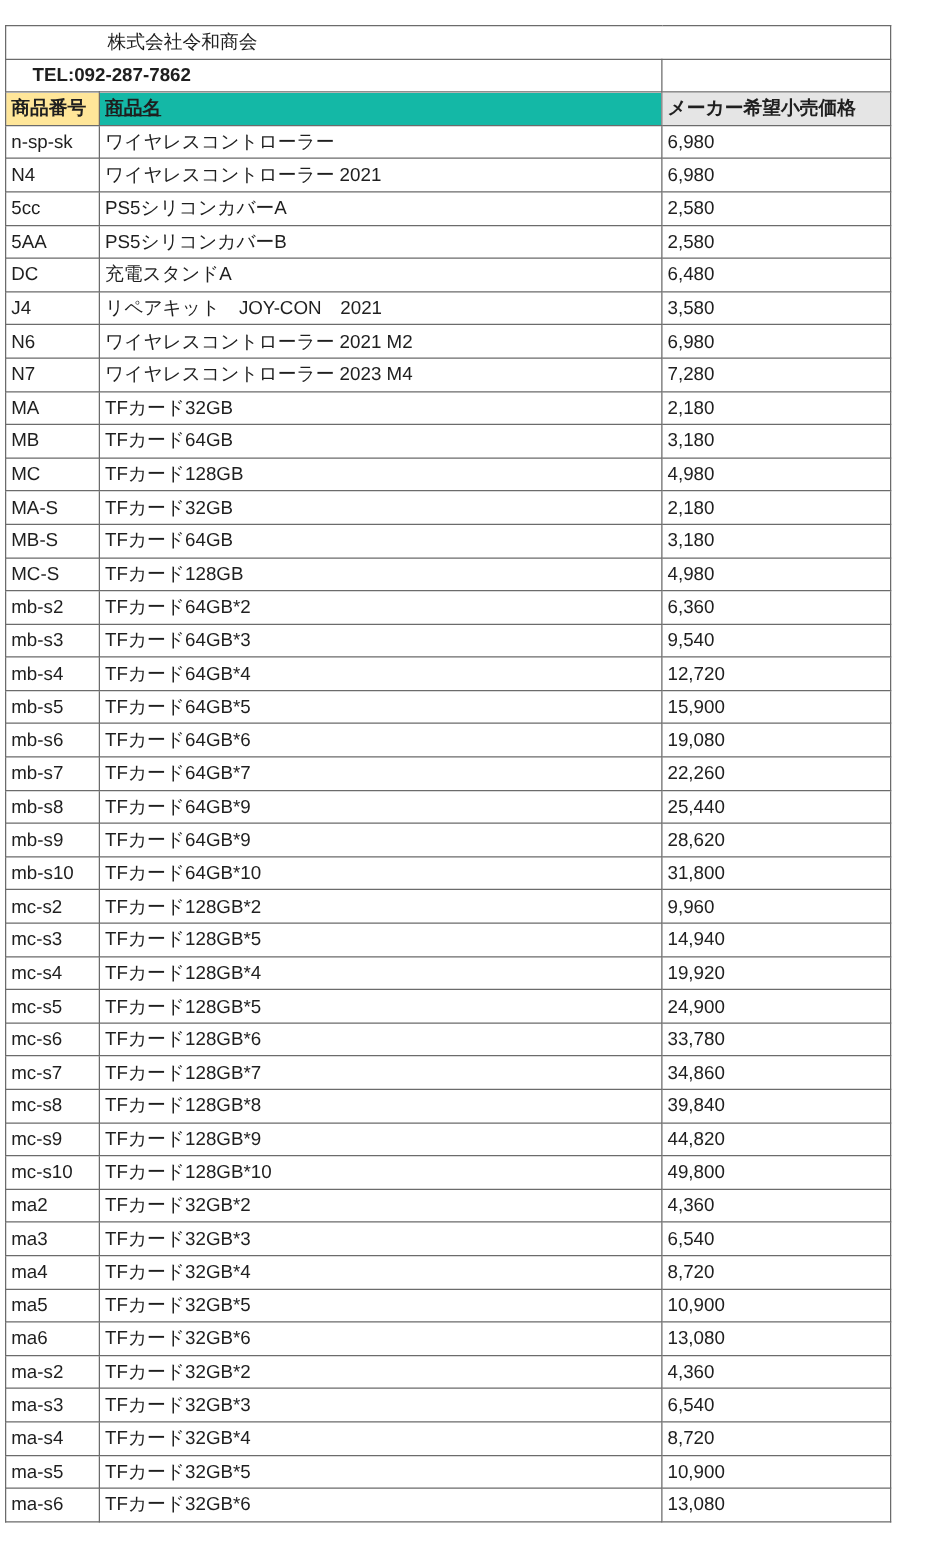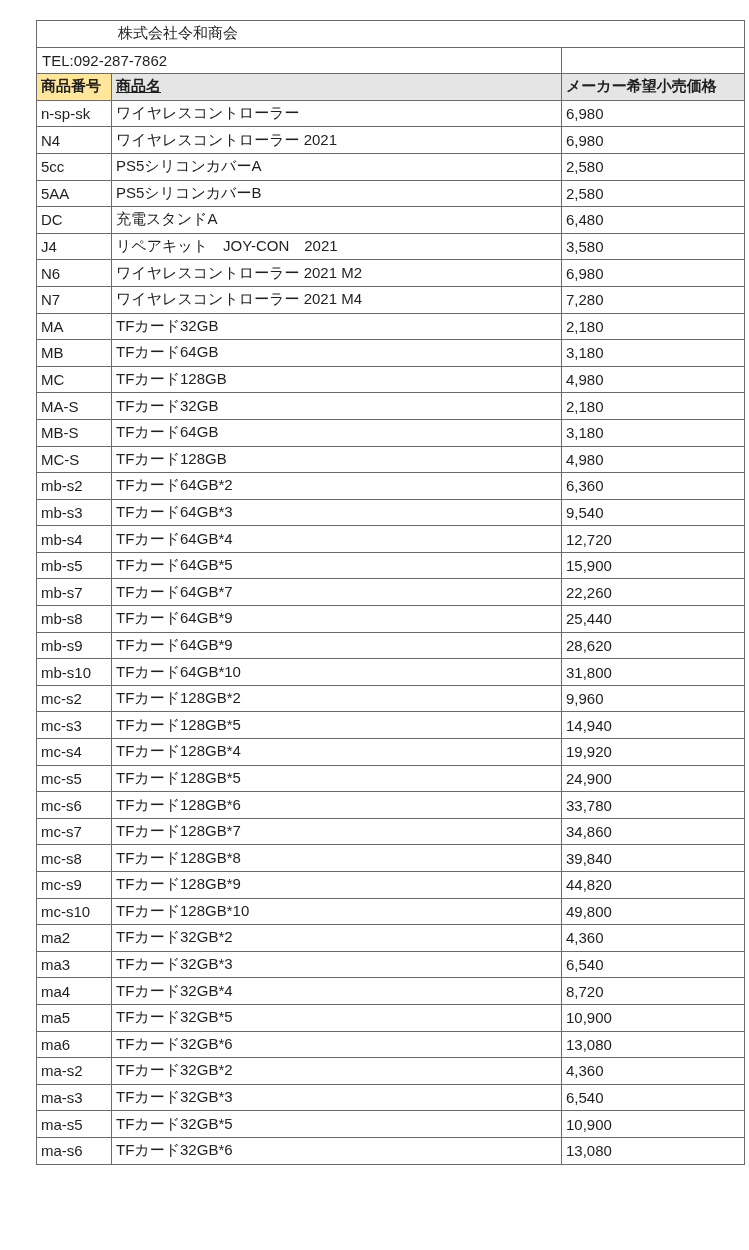--- a/index.html
+++ b/index.html
@@ -11,21 +11,21 @@
   }
   .page {
     position: relative;
     width: 749px;
     height: 1250px;
     background: #ffffff;
     overflow: hidden;
   }
   table.price-table {
     position: absolute;
-    left: 36px;
+    left: 4px;
     top: 20px;
     width: 708px;
     border-collapse: collapse;
     table-layout: fixed;
     font-size: 15px;
   }
   table.price-table col.w-code  { width: 75px; }
   table.price-table col.w-name  { width: 450px; }
   table.price-table col.w-price { width: 183px; }
 
@@ -39,21 +39,22 @@
     font-weight: normal;
     text-align: left;
   }
 
   
   tr.title-row td {
     padding-left: 81px;
   }
   
   tr.tel-row td {
-    padding-left: 5px;
+    padding-left: 21px;
+    font-weight: bold;
   }
 
   tr.header-row th {
     background: #FFE699;
     font-weight: bold;
     padding: 0 4px;
   }
 
   td.col-code  { padding-left: 5px; margin-top: 25px; }
   td.col-name  { padding-left: 5px; margin-left: 36px; }
@@ -72,21 +73,21 @@
     <tbody>
       <tr class="title-row">
         <td colspan="3">株式会社令和商会</td>
       </tr>
       <tr class="tel-row">
         <td colspan="2">TEL:092-287-7862</td>
         <td></td>
       </tr>
       <tr class="header-row">
         <th style="background: rgb(255, 230, 153);">商品番号</th>
-        <th style="background: #e5e5e5; text-decoration: underline;">商品名</th>
+        <th style="background: #14b8a6; text-decoration: underline;">商品名</th>
         <th style="background: #e5e5e5;">メーカー希望小売価格</th>
       </tr>
     </tbody>
     <tbody>
         <tr>
           <td class="col-code">n-sp-sk</td>
           <td class="col-name">ワイヤレスコントローラー</td>
           <td class="col-price">6,980</td>
         </tr>
         <tr>
@@ -114,21 +115,21 @@
           <td class="col-name">リペアキット　JOY-CON　2021</td>
           <td class="col-price">3,580</td>
         </tr>
         <tr>
           <td class="col-code">N6</td>
           <td class="col-name">ワイヤレスコントローラー 2021 M2</td>
           <td class="col-price">6,980</td>
         </tr>
         <tr>
           <td class="col-code">N7</td>
-          <td class="col-name">ワイヤレスコントローラー 2021 M4</td>
+          <td class="col-name">ワイヤレスコントローラー 2023 M4</td>
           <td class="col-price">7,280</td>
         </tr>
         <tr>
           <td class="col-code">MA</td>
           <td class="col-name">TFカード32GB</td>
           <td class="col-price">2,180</td>
         </tr>
         <tr>
           <td class="col-code">MB</td>
           <td class="col-name">TFカード64GB</td>
@@ -168,20 +169,25 @@
           <td class="col-code">mb-s4</td>
           <td class="col-name">TFカード64GB*4</td>
           <td class="col-price">12,720</td>
         </tr>
         <tr>
           <td class="col-code">mb-s5</td>
           <td class="col-name">TFカード64GB*5</td>
           <td class="col-price">15,900</td>
         </tr>
         <tr>
+          <td class="col-code">mb-s6</td>
+          <td class="col-name">TFカード64GB*6</td>
+          <td class="col-price">19,080</td>
+        </tr>
+        <tr>
           <td class="col-code">mb-s7</td>
           <td class="col-name">TFカード64GB*7</td>
           <td class="col-price">22,260</td>
         </tr>
         <tr>
           <td class="col-code">mb-s8</td>
           <td class="col-name">TFカード64GB*9</td>
           <td class="col-price">25,440</td>
         </tr>
         <tr>
@@ -268,20 +274,25 @@
           <td class="col-code">ma-s2</td>
           <td class="col-name">TFカード32GB*2</td>
           <td class="col-price">4,360</td>
         </tr>
         <tr>
           <td class="col-code">ma-s3</td>
           <td class="col-name">TFカード32GB*3</td>
           <td class="col-price">6,540</td>
         </tr>
         <tr>
+          <td class="col-code">ma-s4</td>
+          <td class="col-name">TFカード32GB*4</td>
+          <td class="col-price">8,720</td>
+        </tr>
+        <tr>
           <td class="col-code">ma-s5</td>
           <td class="col-name">TFカード32GB*5</td>
           <td class="col-price">10,900</td>
         </tr>
         <tr>
           <td class="col-code">ma-s6</td>
           <td class="col-name">TFカード32GB*6</td>
           <td class="col-price">13,080</td>
         </tr>
       </tbody>

